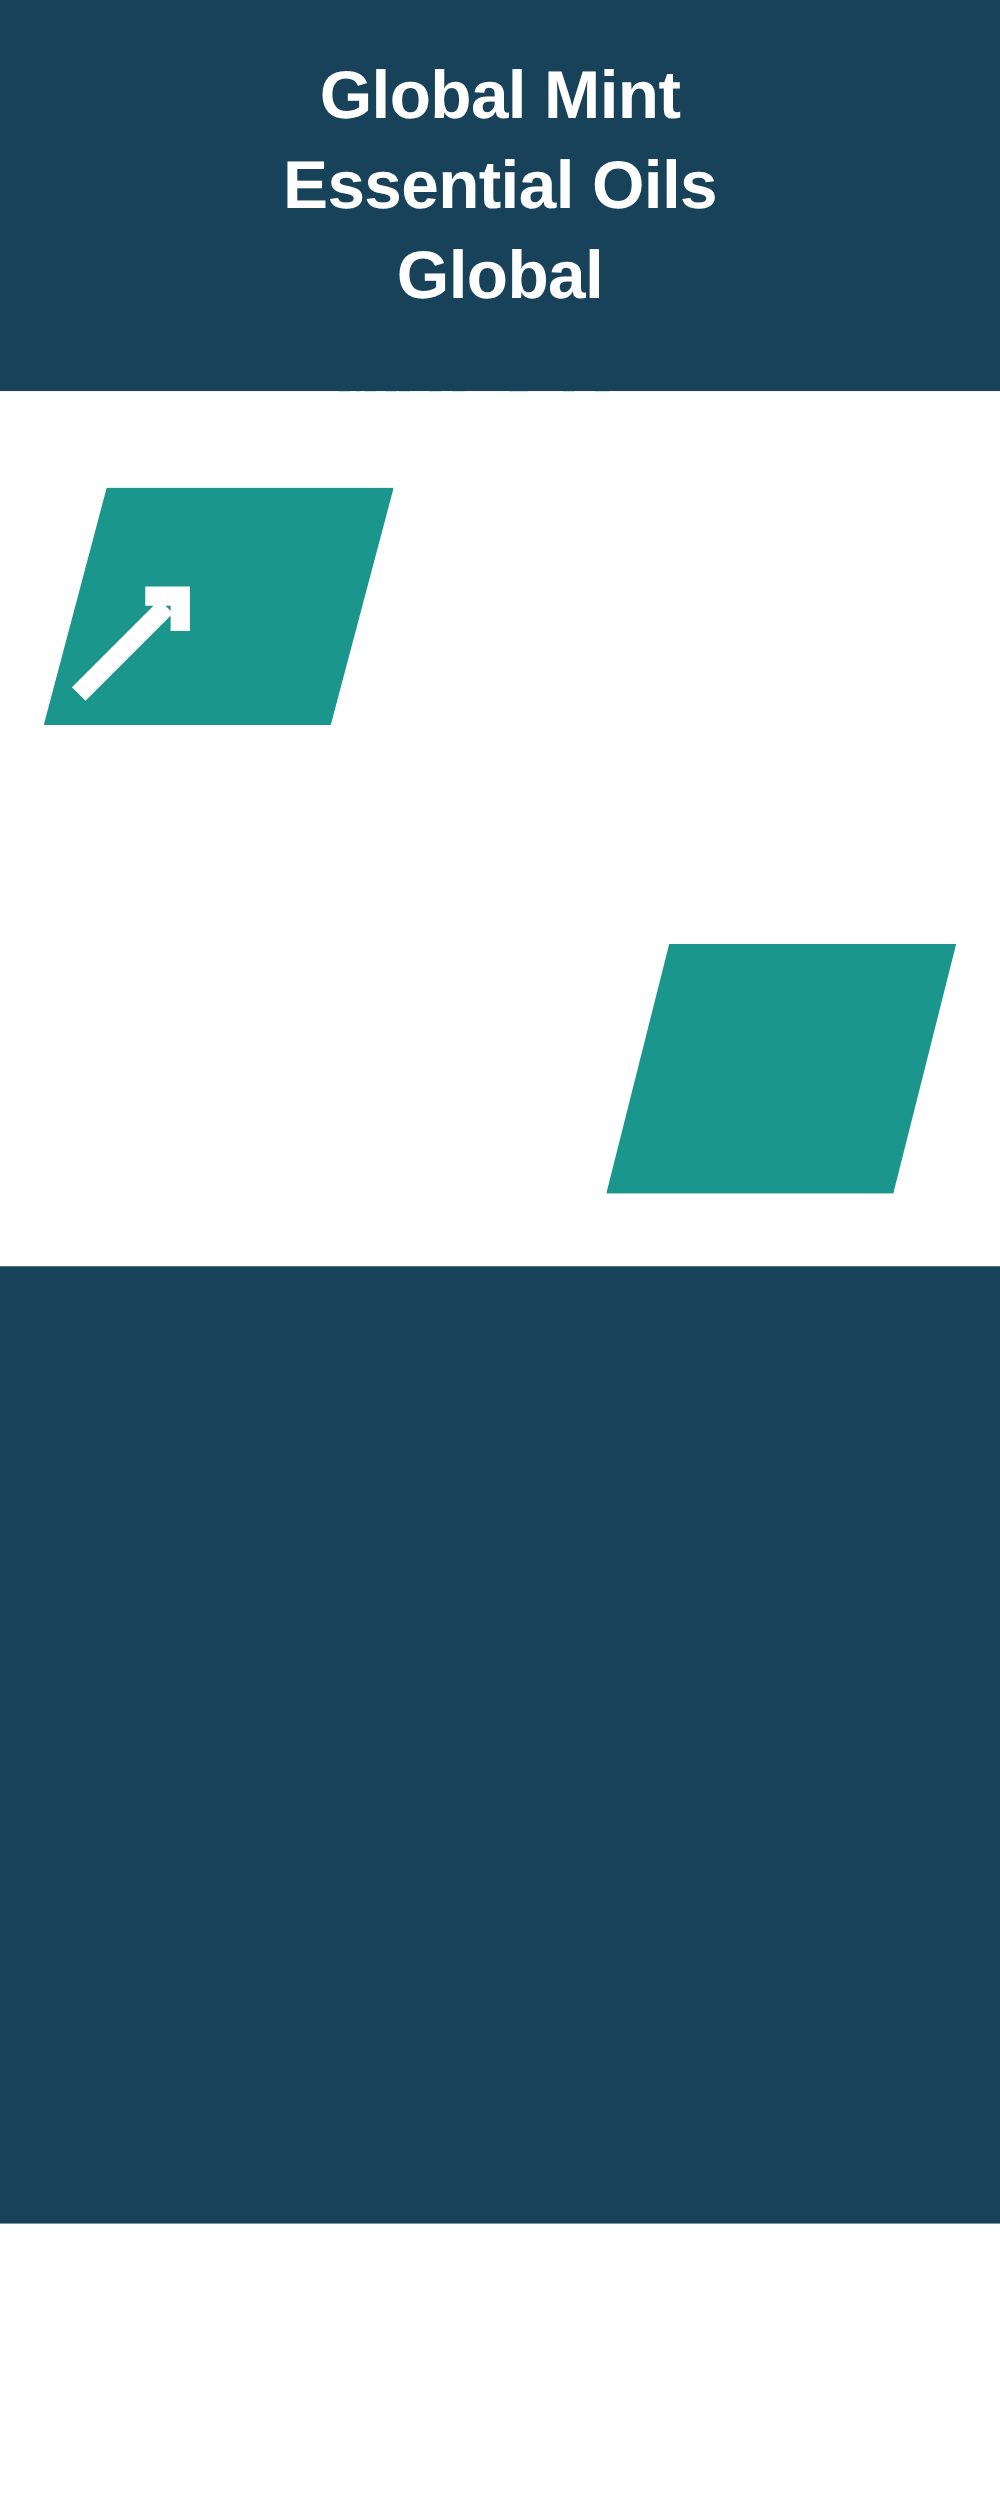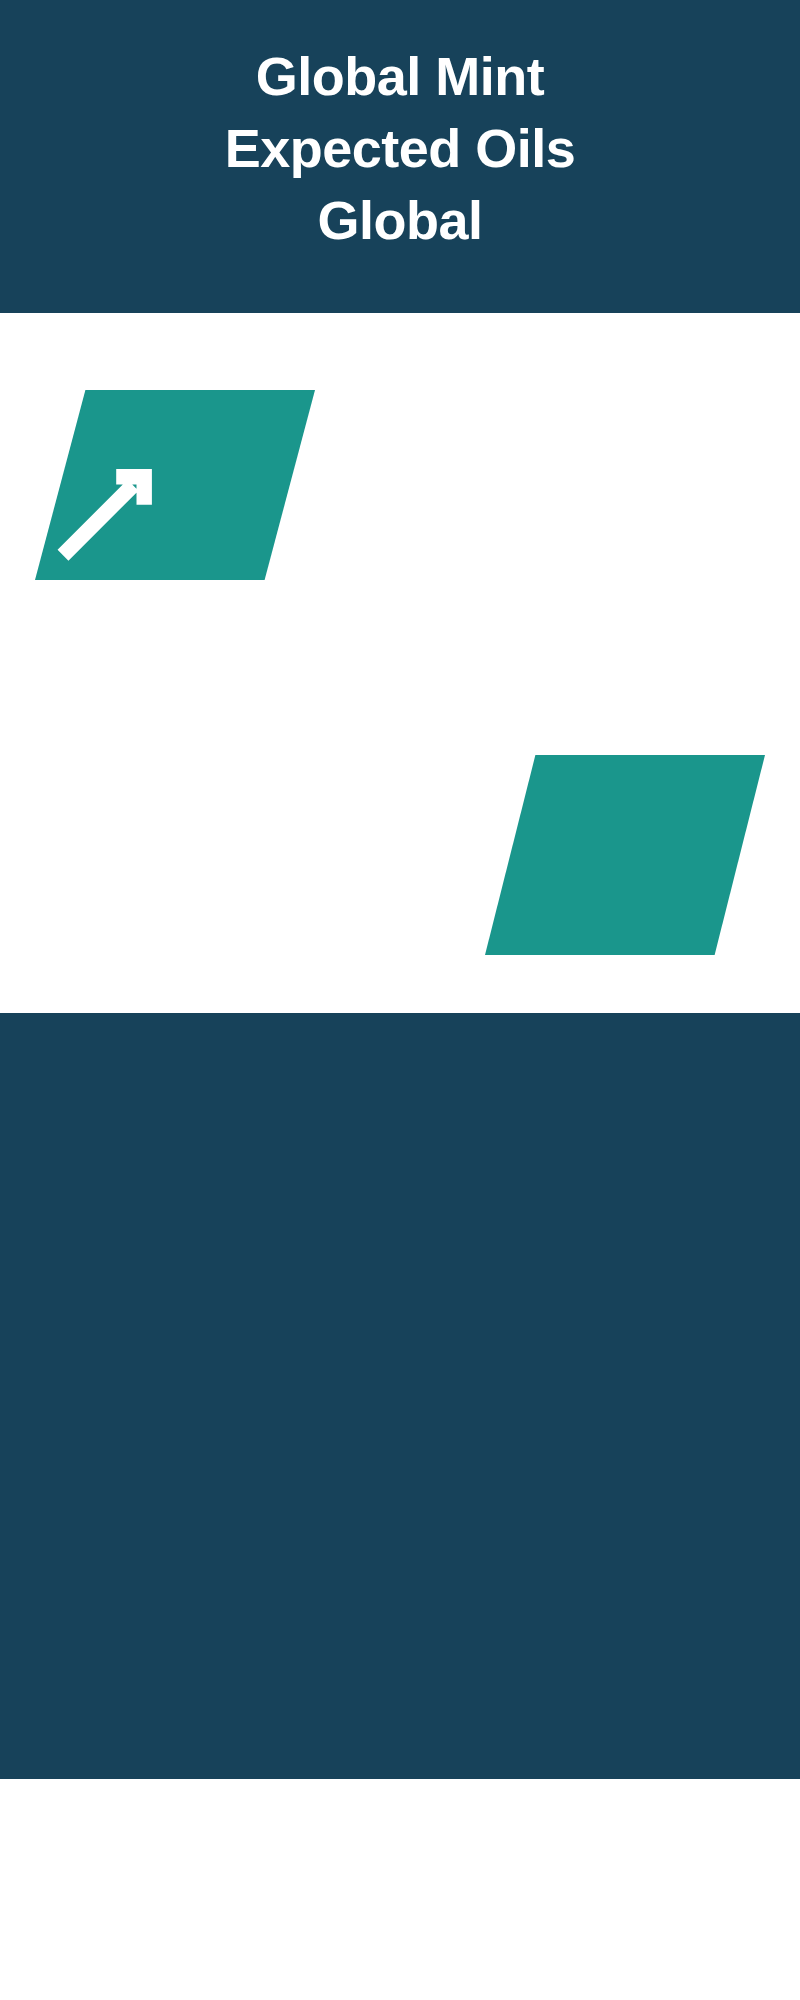--- a/index.html
+++ b/index.html
@@ -26,21 +26,21 @@
   .footer{position:absolute;left:0;top:1779px;width:800px;height:221px;background:#ffffff;}
 </style>
 </head>
 <body>
 
 <div class="page">
 
   <div class="header">
     <div class="header-title">
       <div>Global Mint</div>
-      <div>Expected Oils</div>
+      <div>Essential Oils</div>
       <div>Global</div>
     </div>
   </div>
 
   <div class="white"></div>
 
   <div class="tile tile-1">
     <svg class="tile-svg" viewBox="0 0 200 160">
       <g fill="#ffffff">
         <path d="M20 118 L70 68 M58 62 h20 v20" stroke="#ffffff" stroke-width="11" fill="none"></path>

